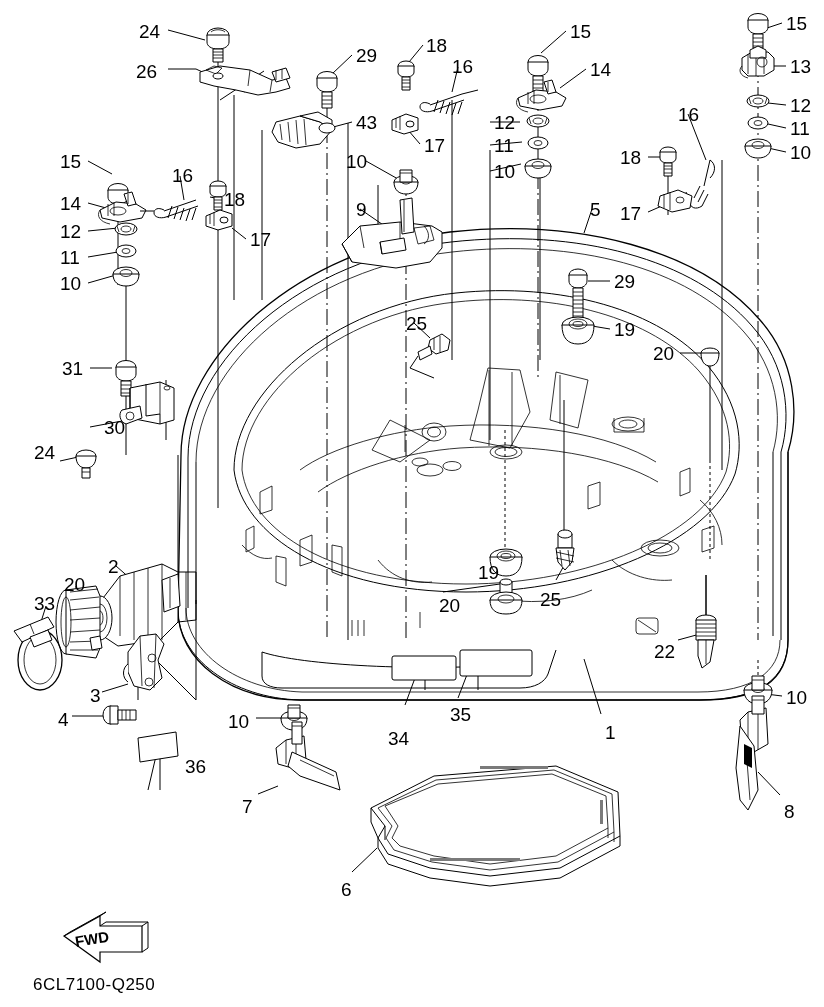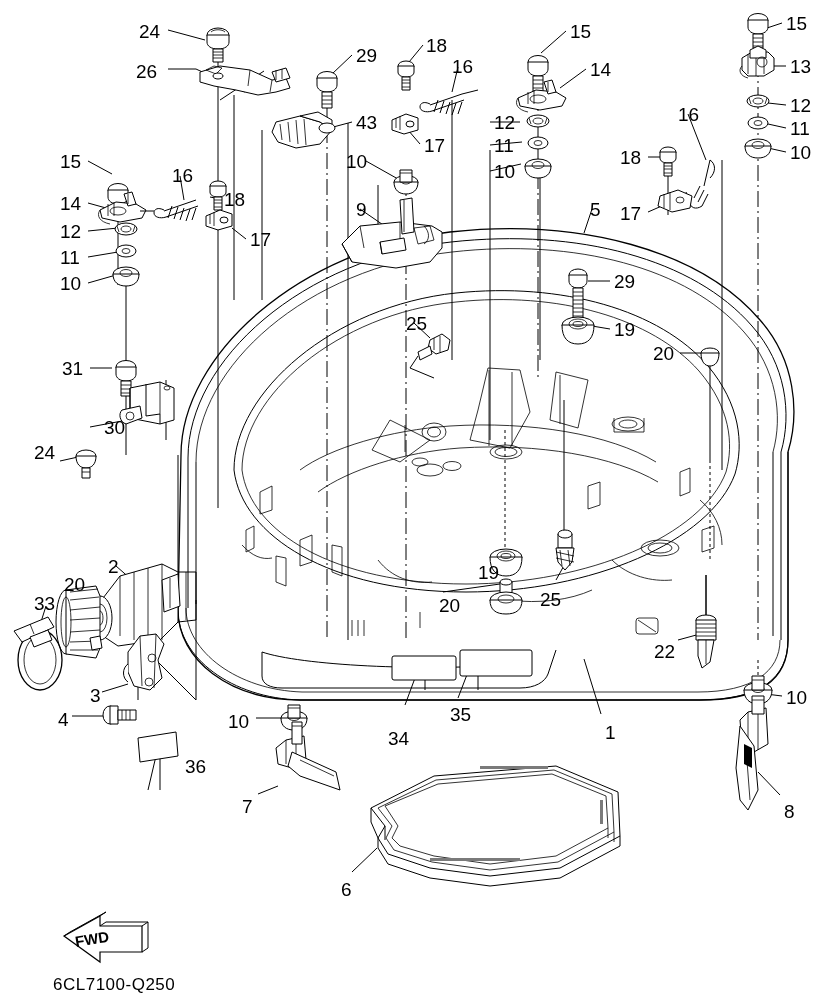--- a/index.html
+++ b/index.html
@@ -16,21 +16,20 @@
     white-space:nowrap;
     line-height:19px;
   }
   .partcode{
     position:absolute;
     left:33px; top:975px;
     font-family:"Liberation Sans",sans-serif;
     font-size:17px;
     letter-spacing:0.5px;
     color:#000;
-    margin-left:20px;
   }
   .fwdtext{
     font-family:"Liberation Sans",sans-serif;
     font-size:15px;
     font-weight:bold;
   }
   .ln{stroke:#000;fill:none;stroke-width:1;}
   .ln2{stroke:#000;fill:none;stroke-width:1.3;}
   .thin{stroke:#000;fill:none;stroke-width:0.8;}
   .fillw{fill:#fff;stroke:#000;stroke-width:1;}

